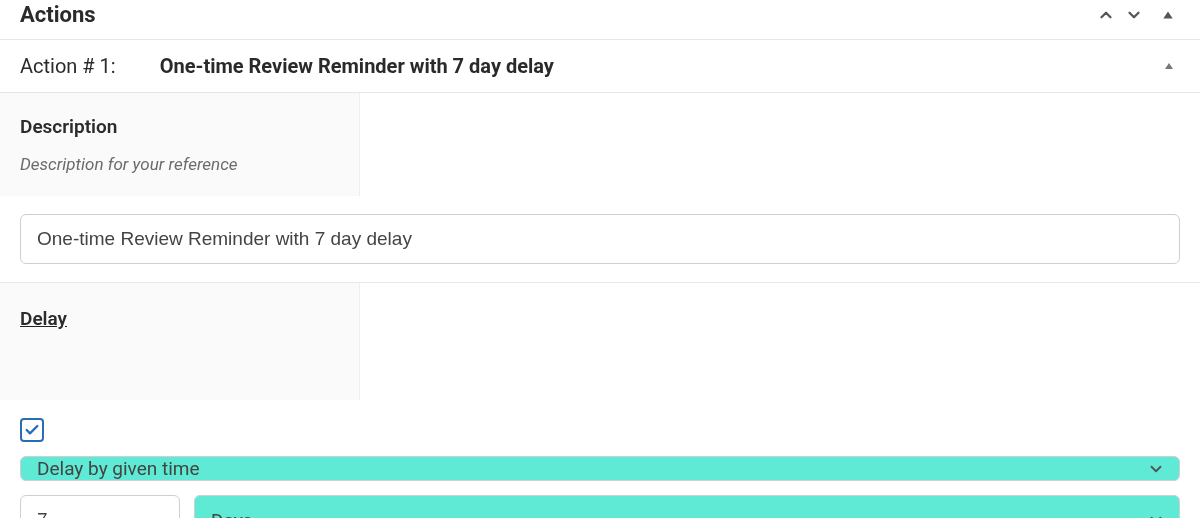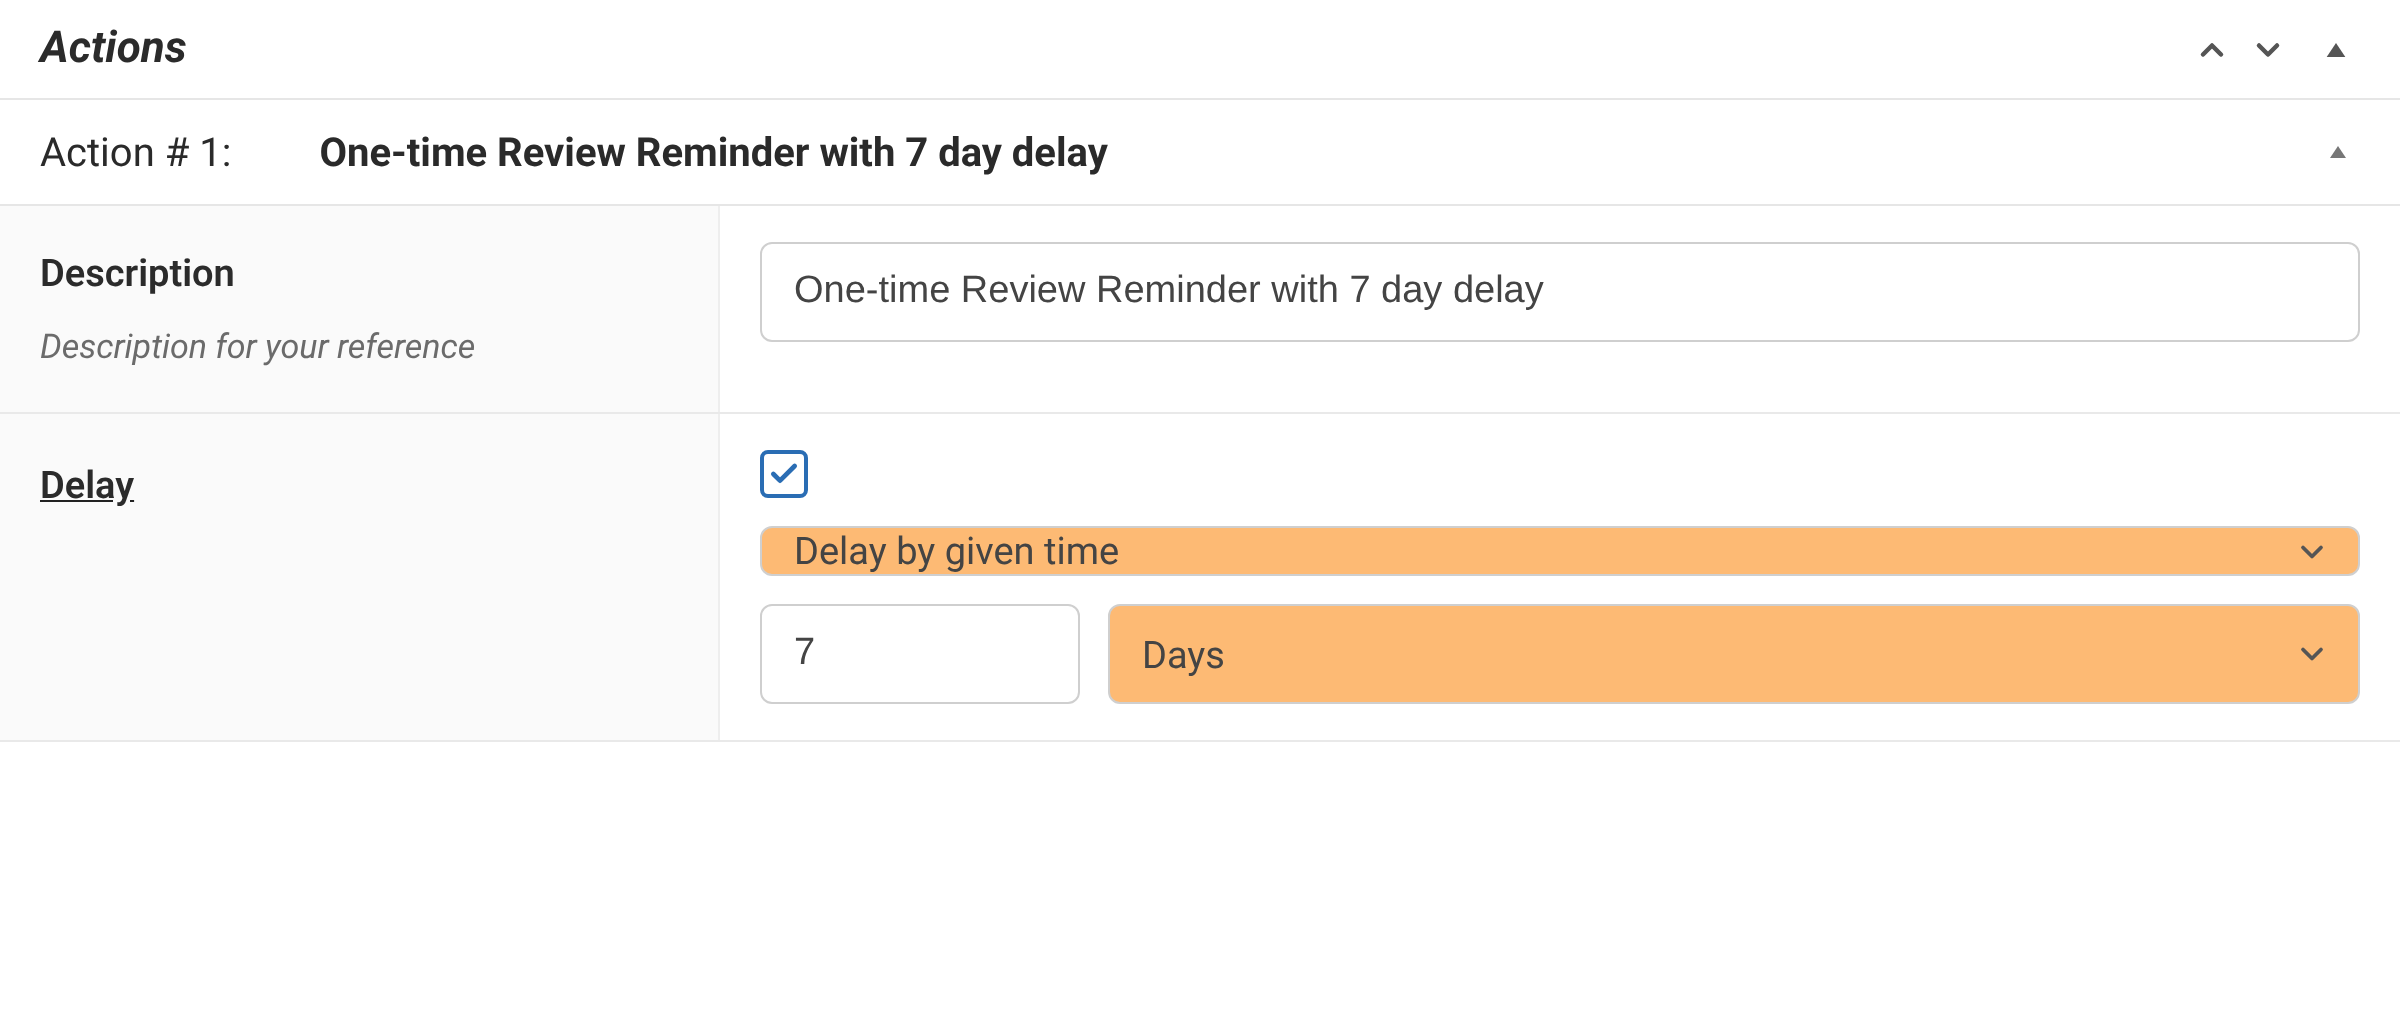--- a/index.html
+++ b/index.html
@@ -9,23 +9,22 @@
     color: #222;
     background: #fff;
     width: 1200px;
   }
   .container { width: 100%; }
 
   
   .header-row {
     display: flex;
     align-items: center;
-    padding: 12px 20px 12px 20px;
+    padding: 2px 20px 12px 20px;
     border-bottom: 1px solid #e6e6e6;
-    font-style: italic;
   }
   .header-title {
     font-weight: 700;
     font-size: 22px;
     color: #2b2b2b;
     flex: 1;
   }
   .header-controls {
     display: flex;
     gap: 4px;
@@ -76,20 +75,21 @@
   .collapse-icon {
     color: #777;
     display: inline-flex; align-items: center; justify-content: center;
     width: 22px; height: 22px;
   }
 
   
   .field-row {
     display: flex;
     border-bottom: 1px solid #e9e9e9;
+    flex-direction: column;
   }
   .field-label-col {
     width: 360px;
     background: #fafafa;
     padding: 22px 20px;
     border-right: 1px solid #eee;
   }
   .field-label-col.tall { padding: 24px 20px 70px 20px; text-decoration: underline; }
   .field-label-title {
     font-weight: 600;
@@ -126,21 +126,21 @@
 
   .select-row {
     display: flex;
     gap: 14px;
   }
   .custom-select {
     position: relative;
     height: 50px;
     border: 1px solid #cfcfcf;
     border-radius: 6px;
-    background: #fdba74;
+    background: #5eead4;
     display: flex;
     align-items: center;
     padding: 0 16px;
     color: #444;
     font-size: 19px;
     flex: 1;
   }
   .custom-select.full { width: 100%; }
   .custom-select .chev {
     position: absolute; right: 14px; top: 50%; transform: translateY(-50%);

